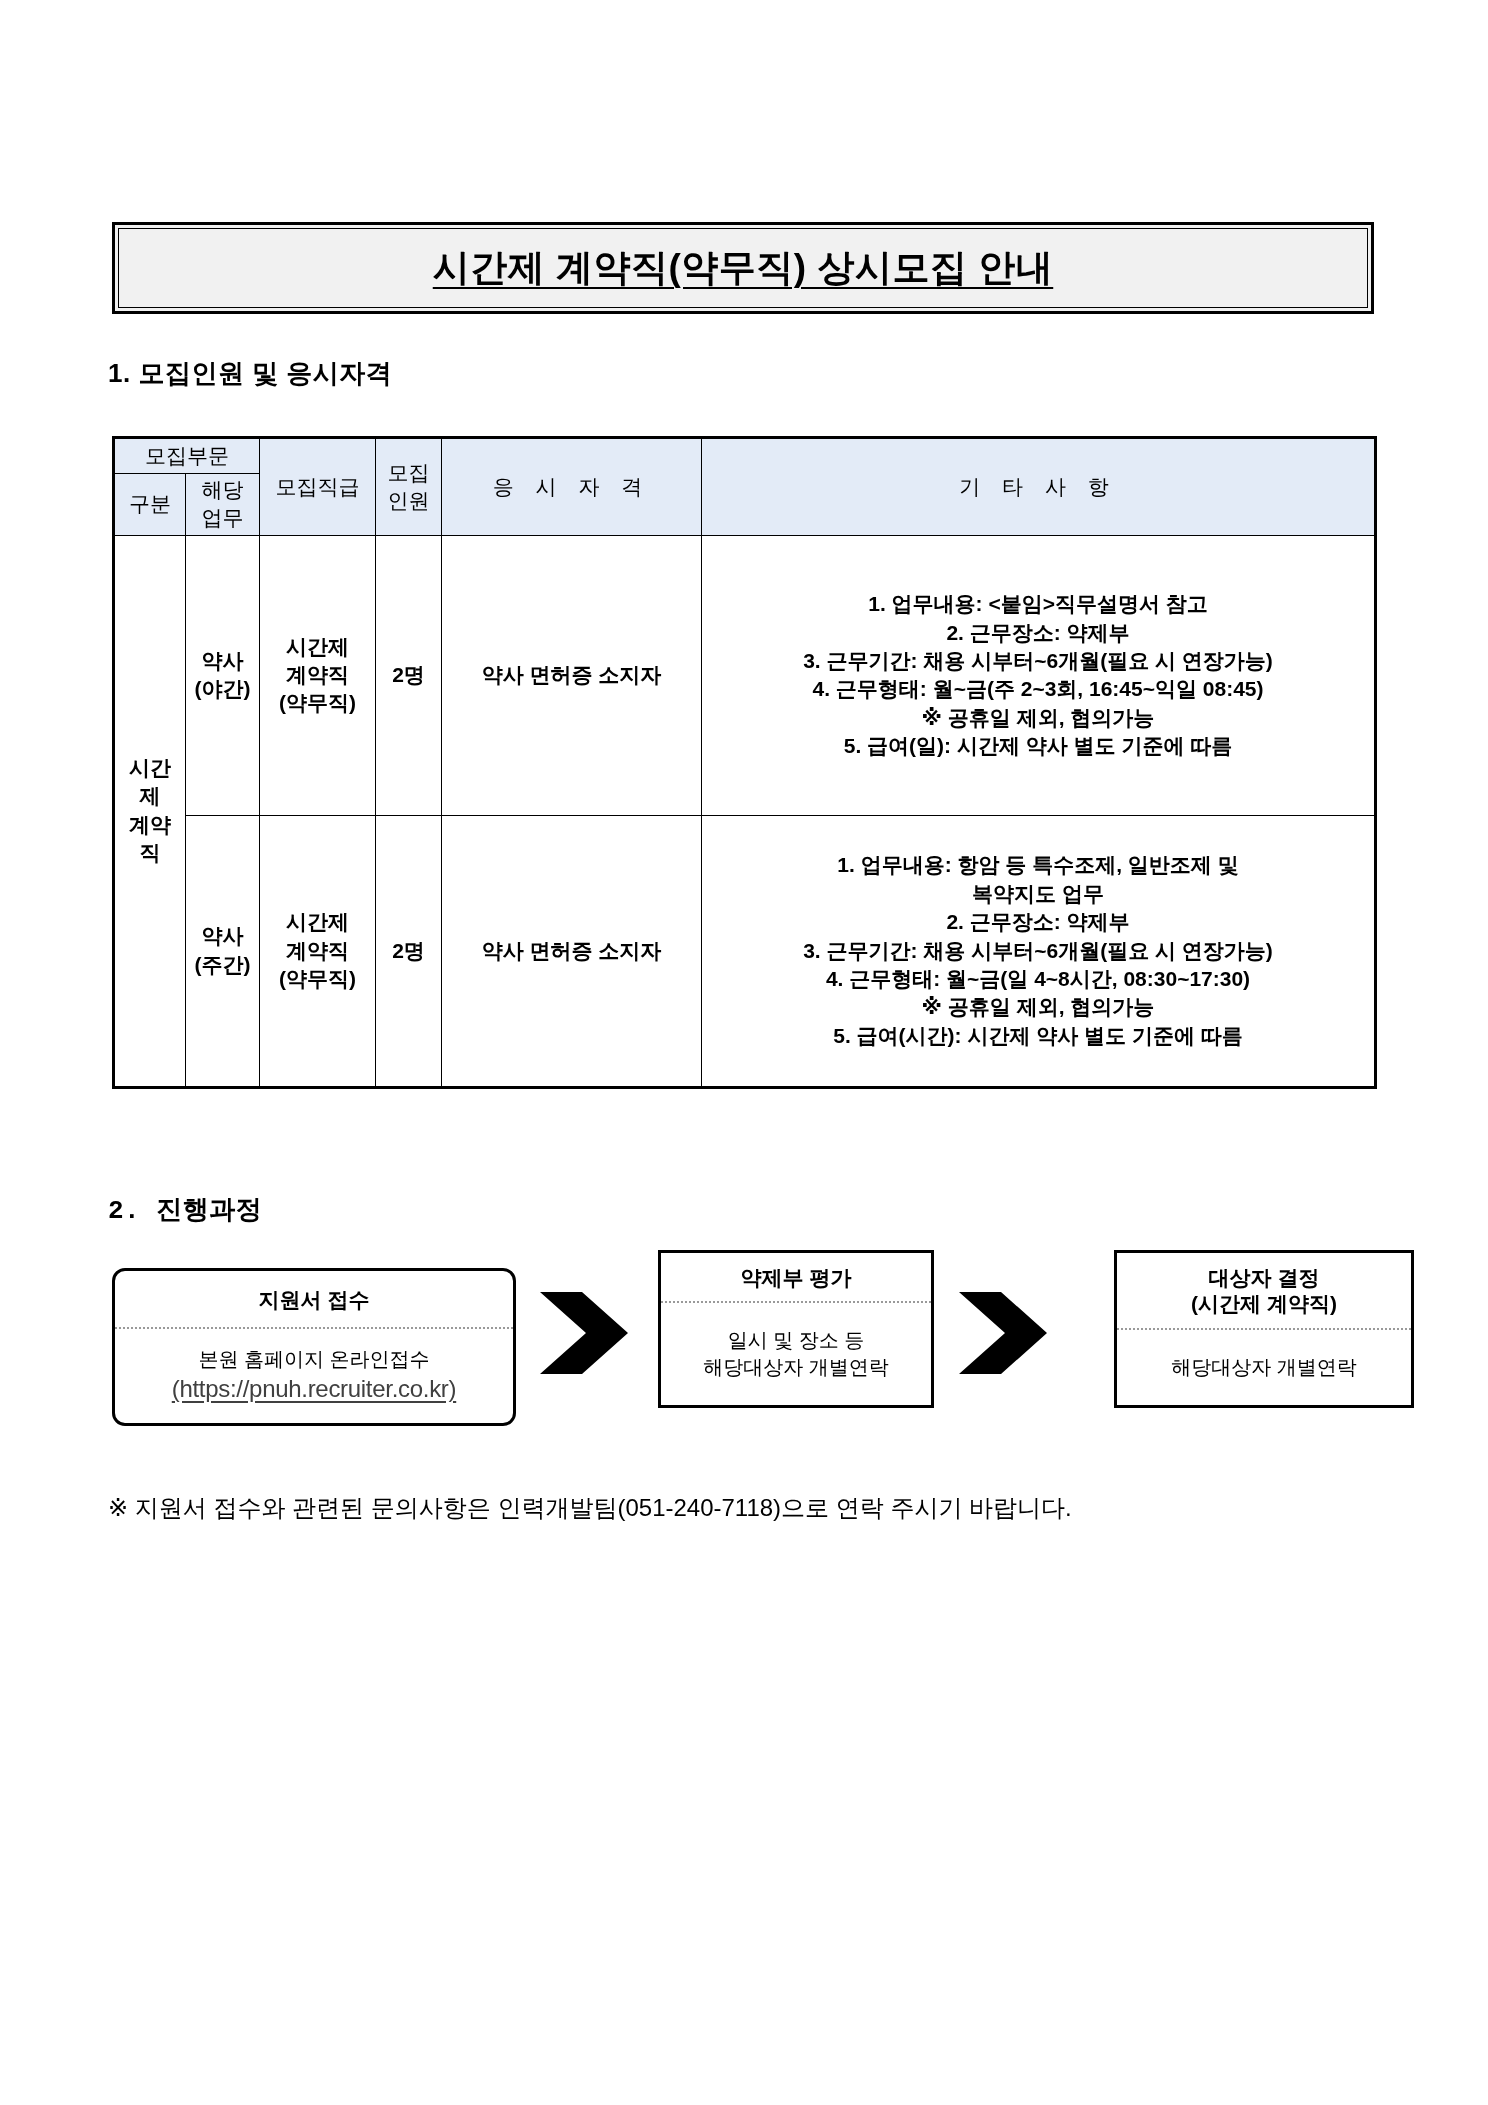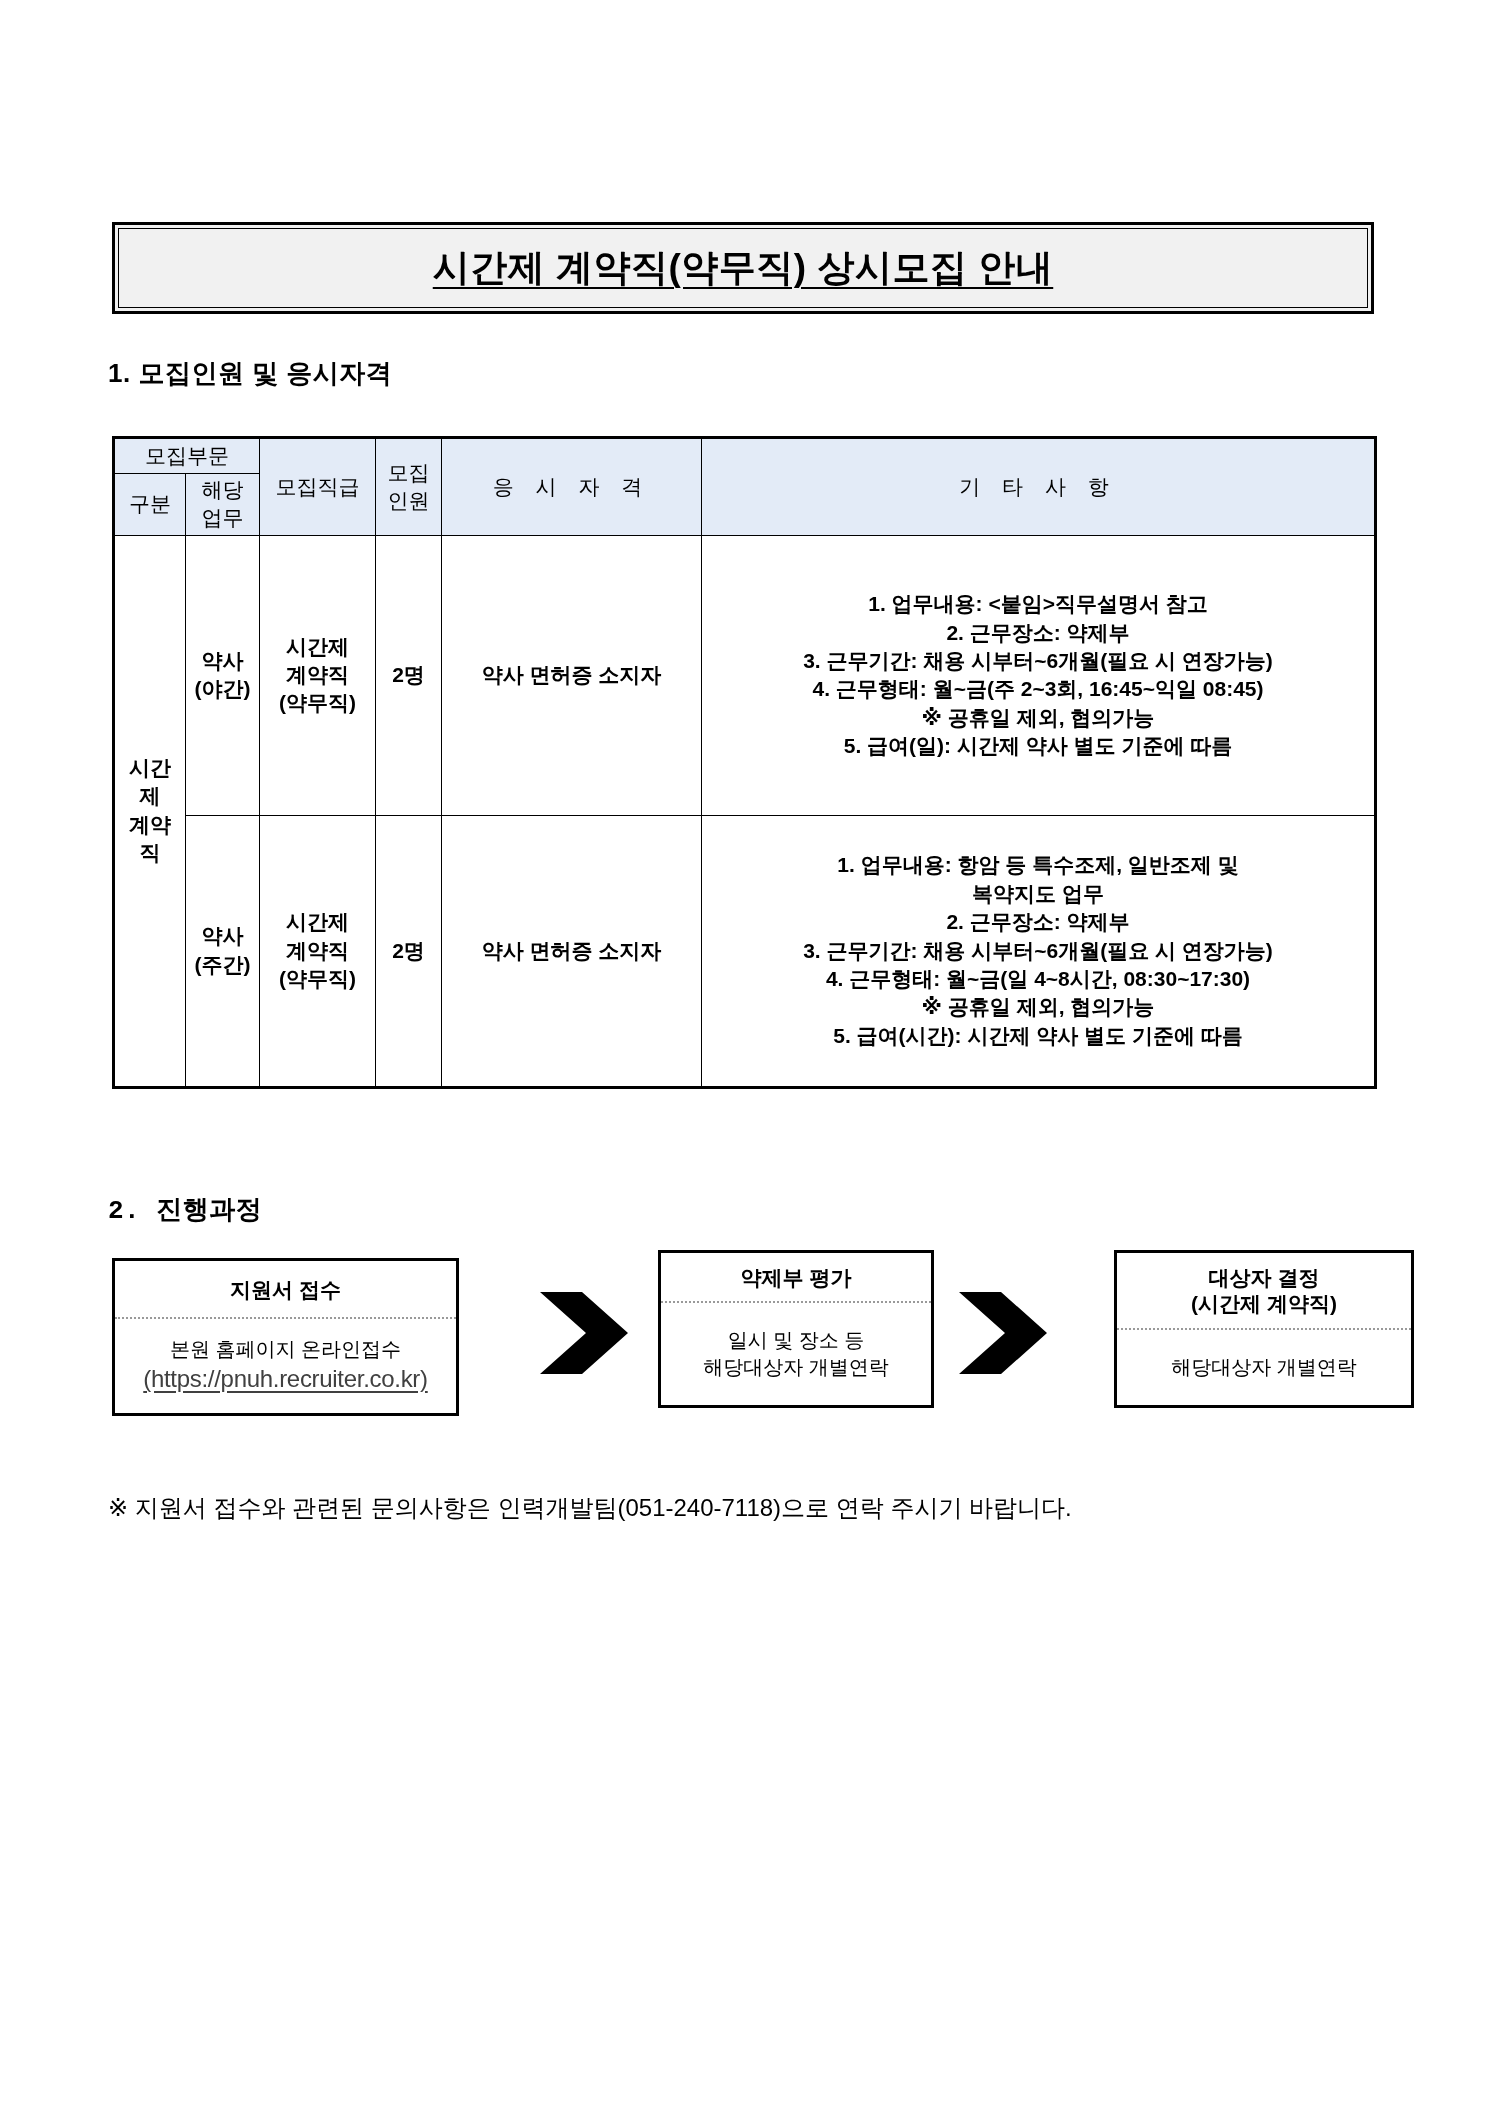--- a/index.html
+++ b/index.html
@@ -152,21 +152,21 @@
     flex: 1;
     display: flex;
     align-items: center;
     justify-content: center;
     text-align: center;
     font-size: 20px;
     line-height: 1.35;
     white-space: pre-line;
     padding: 6px 0;
   }
-  #fb1 { left: 0px;   top: 8px; width: 347px; height: 158px; }
+  #fb1 { left: 0px;   top: 18px; width: 404px; height: 158px; border-radius: 13px; }
   #fb2 { left: 546px; top: 0px; width: 276px; height: 158px; }
   #fb3 { left: 1002px; top: 0px; width: 300px; height: 158px; }
 
   #fb1 .fb-title { padding-top: 16px; padding-bottom: 14px; }
   #fb1 .fb-body { flex-direction: column; gap: 0px; }
   .url-link {
     color: #404040;
     text-decoration: underline;
     text-underline-offset: 4px;
     font-size: 24px;

